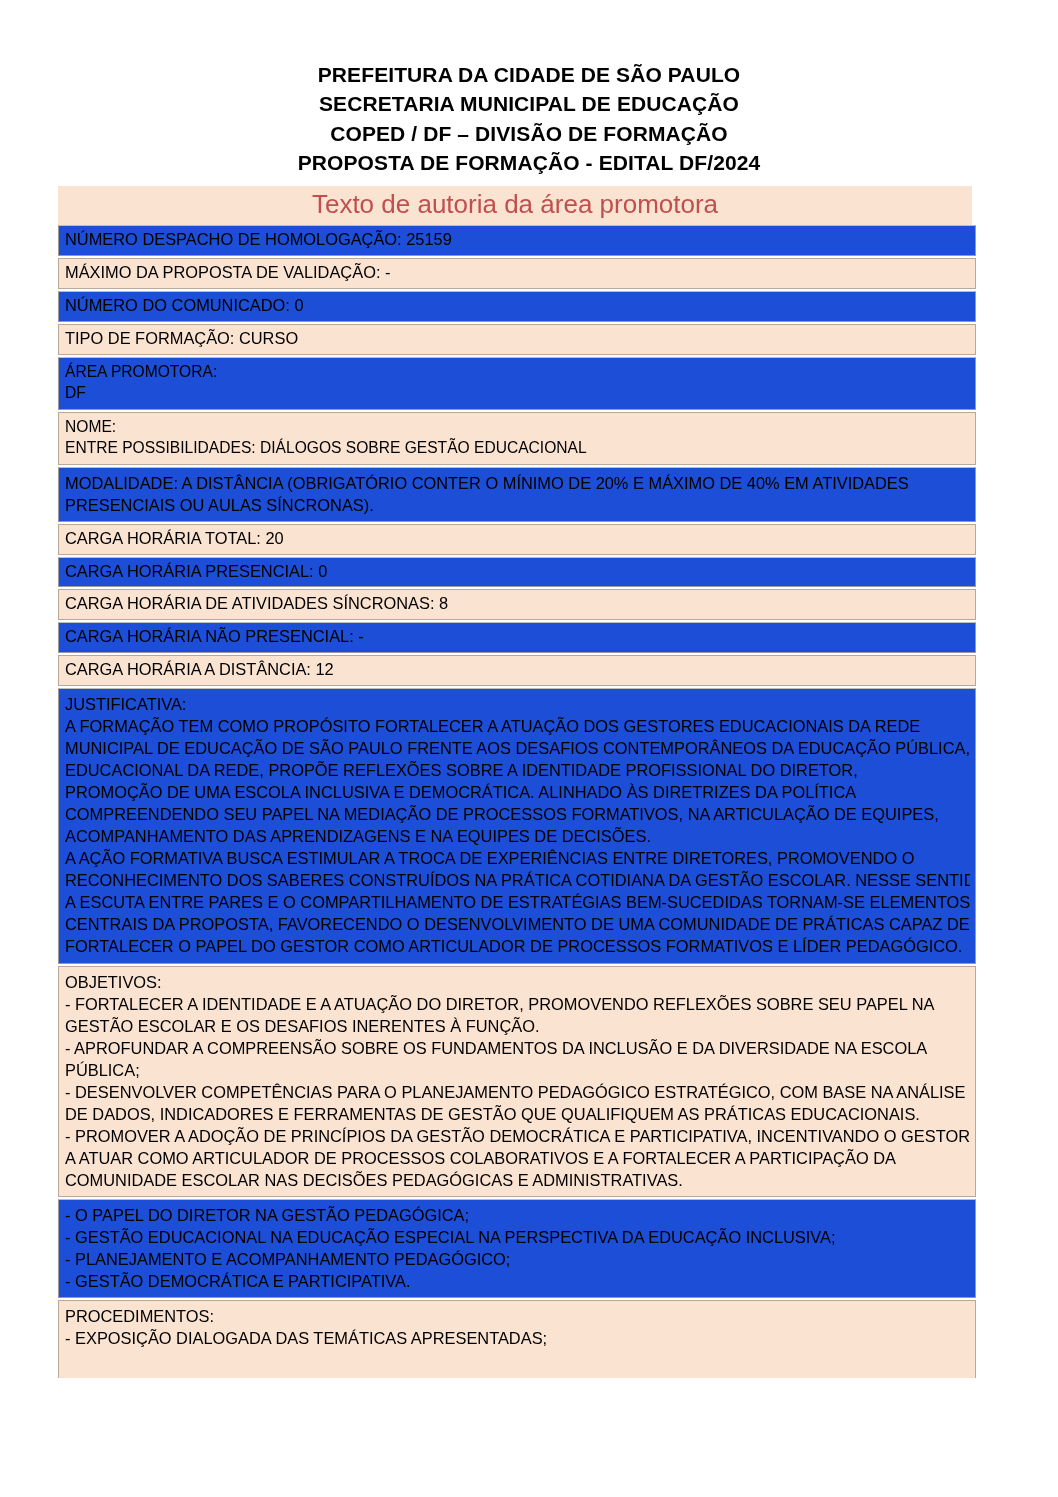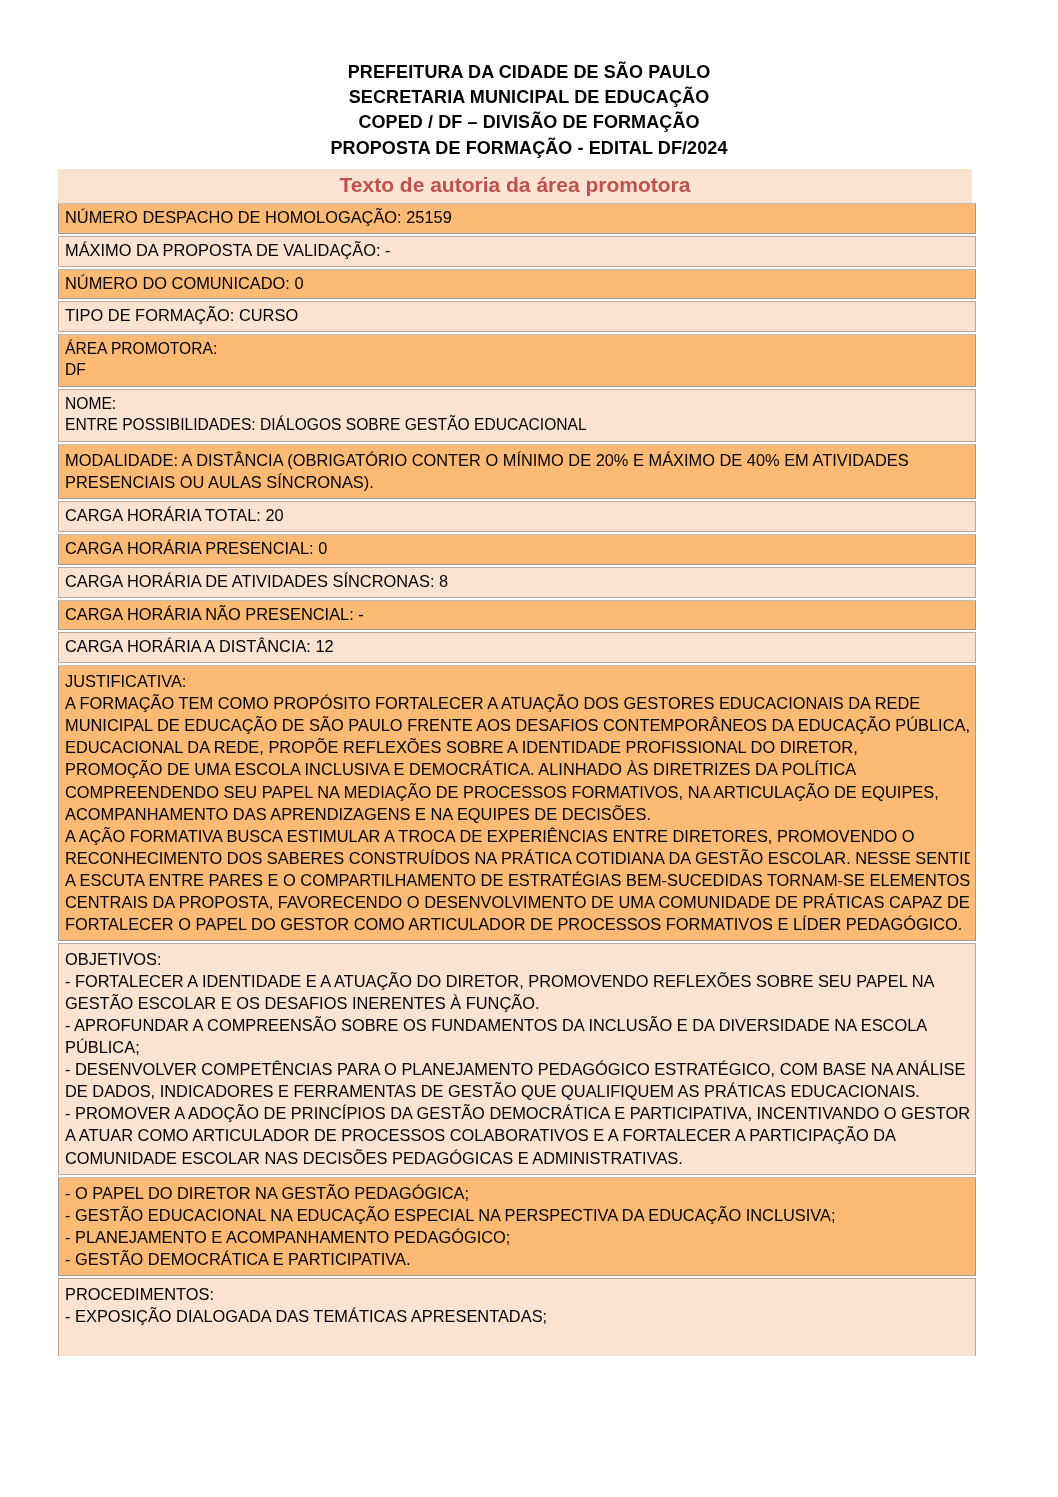--- a/index.html
+++ b/index.html
@@ -23,56 +23,56 @@
     box-sizing: border-box;
     padding: 0;
   }
 
   
   .doc-header {
     padding-top: 60px;
     text-align: center;
   }
   .doc-header .hline {
-    font-size: 18px;
+    font-size: 21px;
     font-weight: bold;
     letter-spacing: 0.1px;
     line-height: 1.40;
     white-space: nowrap;
     text-align: center;
   }
 
   
   .banner {
     margin: 8px 0 0 0;
     width: 914px;
     margin-left: 58px;
     background: #fbe3d2;
     text-align: center;
     padding: 4px 0 6px 0;
   }
   .banner-text {
     color: #c0504d;
-    font-size: 21px;
-    font-weight: bold;
+    font-size: 26px;
+    font-weight: normal;
     line-height: 1.15;
   }
 
   
   .table {
     margin-left: 58px;
     width: 918px;
     box-sizing: border-box;
   }
   .row {
     box-sizing: border-box;
     border: 1px solid #9a9a9a;
     border-top: 1px solid #bdbdbd;
     padding: 3px 5px 4px 6px;
-    background: #fdba74;
+    background: #1d4ed8;
     font-size: 16.4px;
     line-height: 1.33;
     margin-bottom: 2px;
   }
   .row.shaded {
     background: #fbe3d2;
     border-color: #b9a79c;
   }
   .row .ln {
     display: block;

